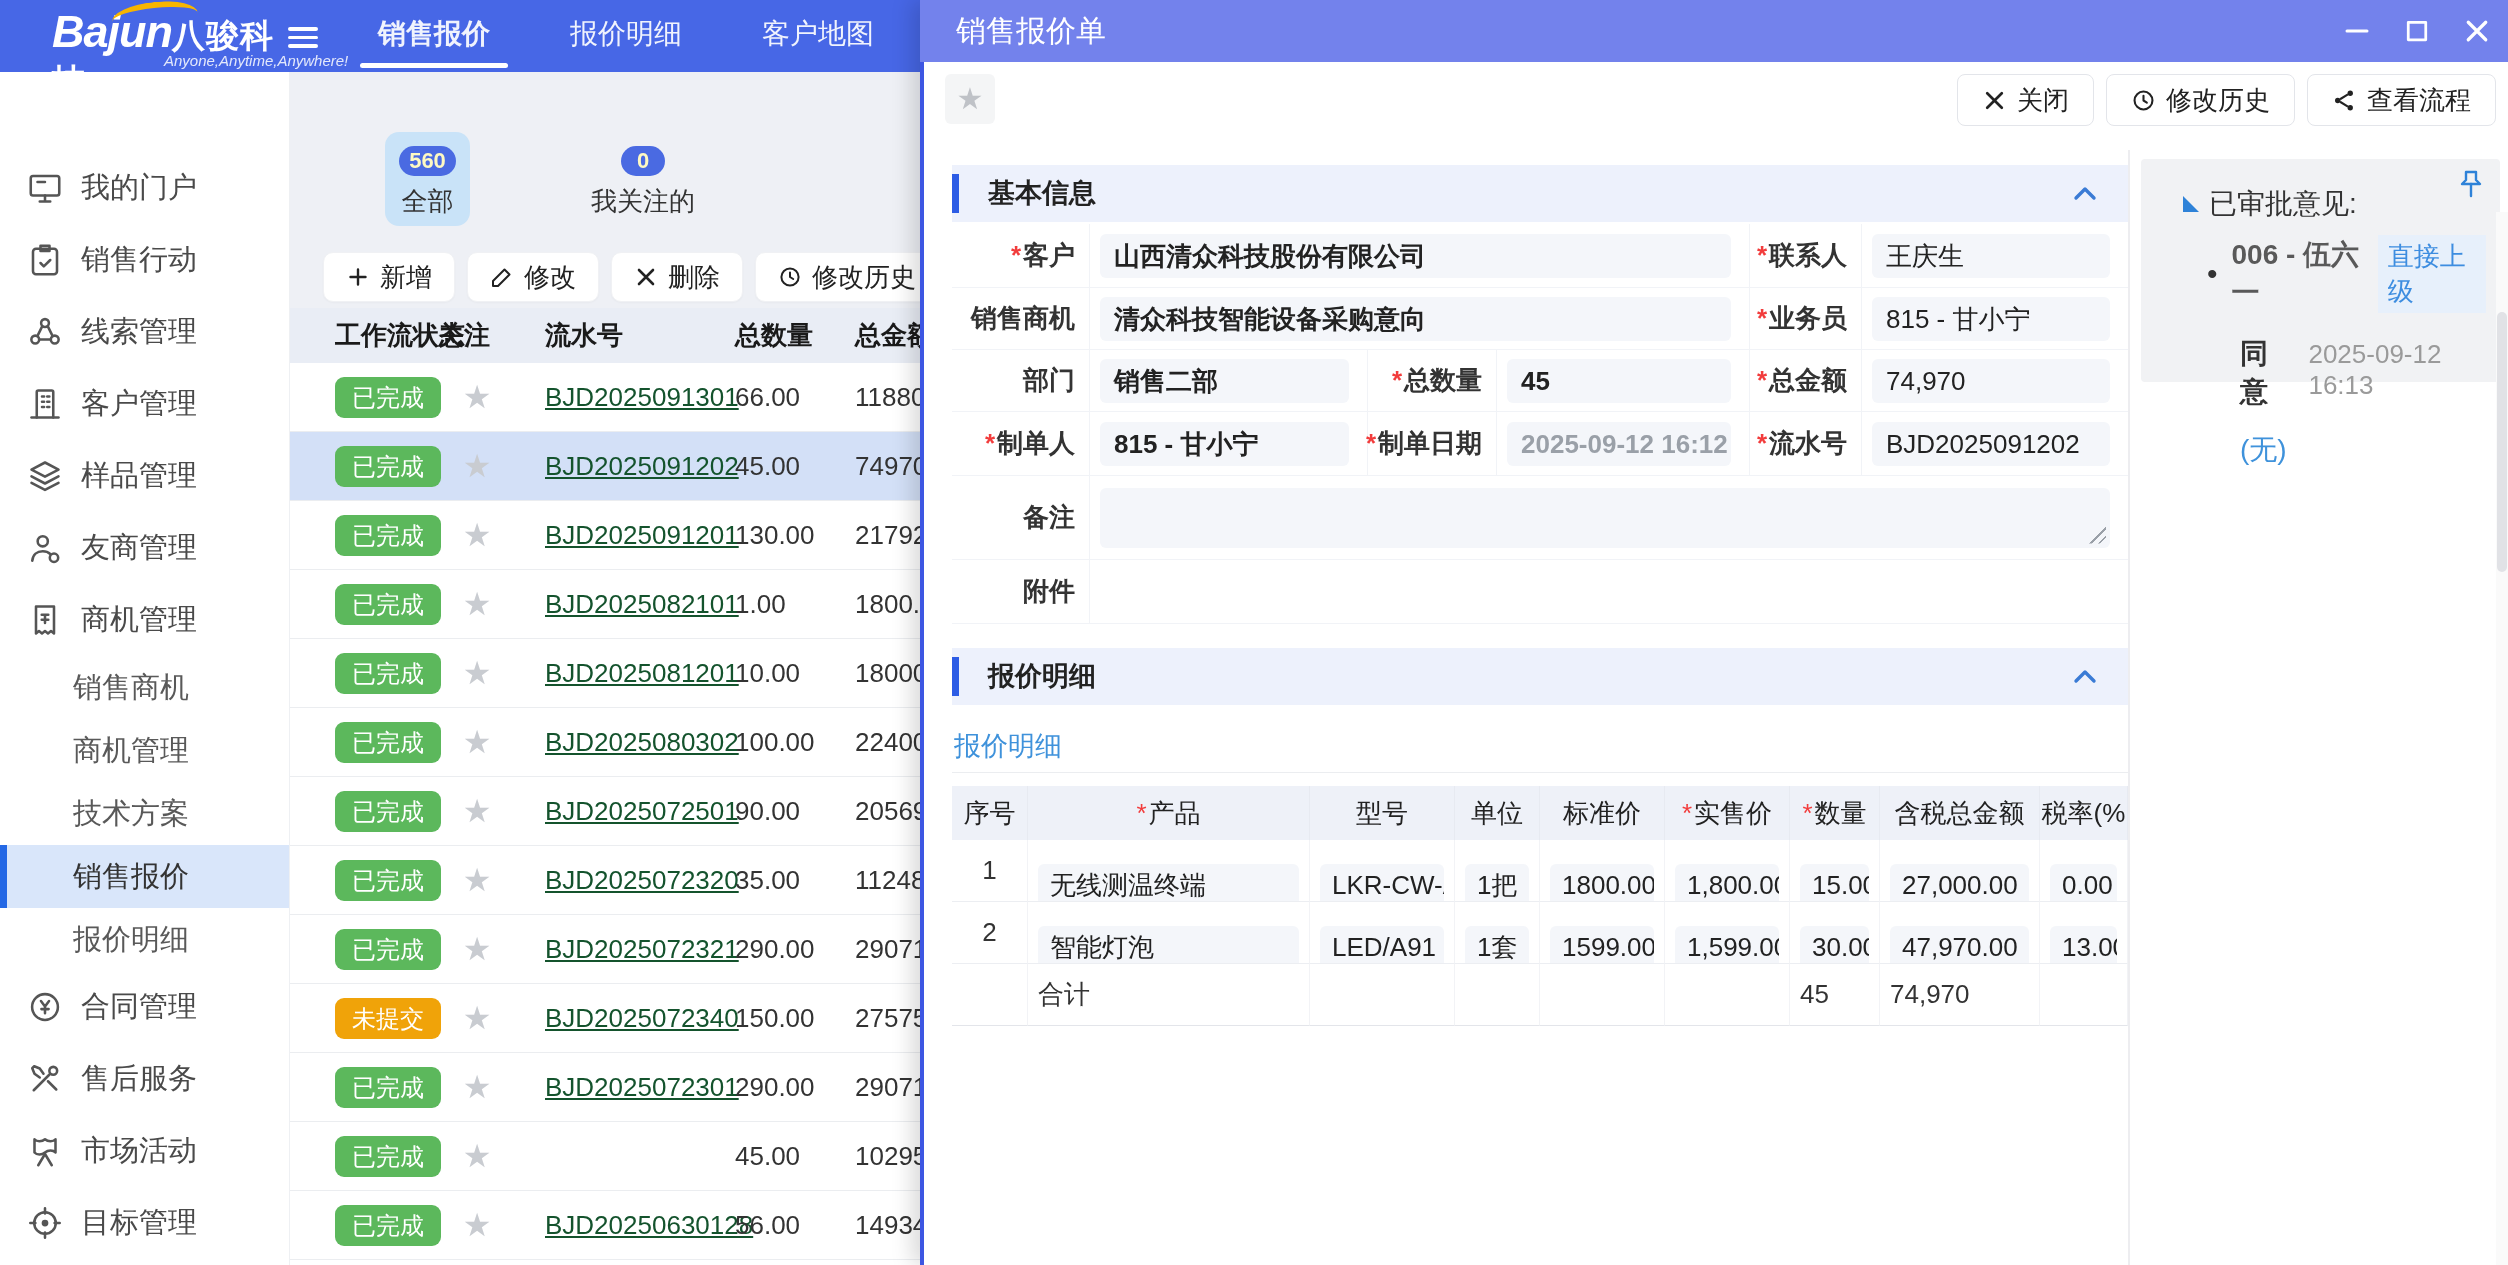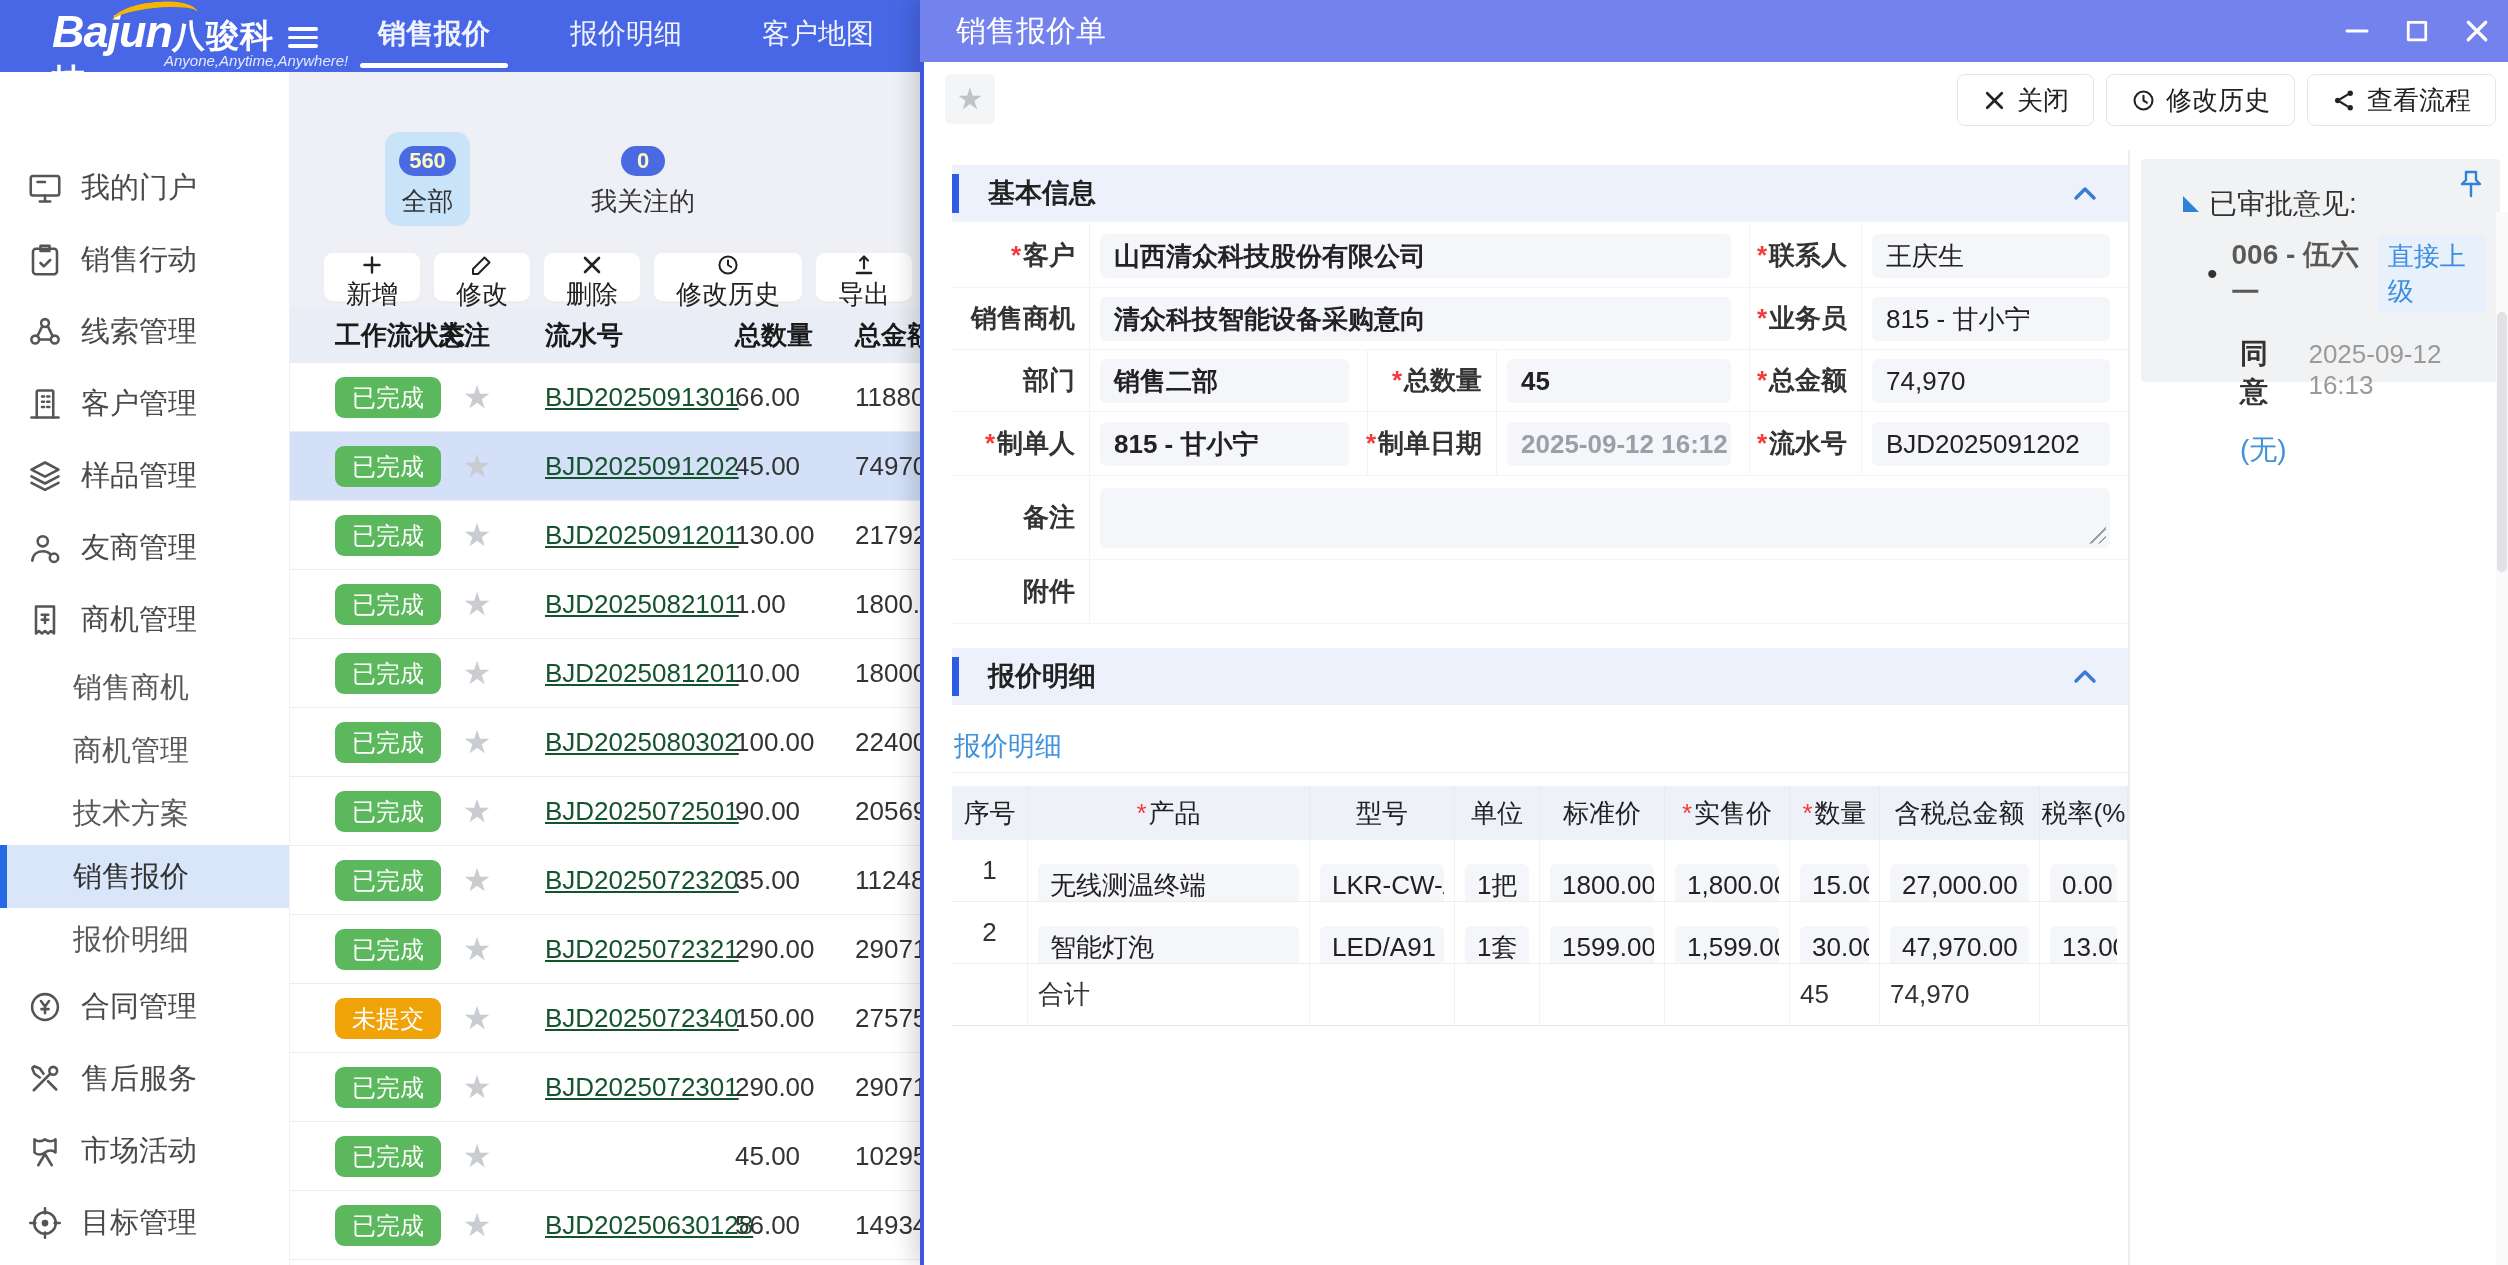--- a/index.html
+++ b/index.html
@@ -30,21 +30,21 @@
   .side-sub.active { background:#d9e6fa; color:#333; }
   .side-sub.active::before { content:""; position:absolute; left:0; top:0; bottom:0; width:7px; background:#2468e5; }
 
   
   .main { position:absolute; left:290px; top:72px; right:0; bottom:0; background:#eef0f5; z-index:1; }
   .filter-card { position:absolute; top:60px; border-radius:14px; text-align:center; cursor:pointer; }
   .filter-card.sel { background:#c9e3f8; }
   .f-badge { display:inline-block; margin-top:14px; min-width:44px; height:30px; line-height:30px; padding:0 10px; border-radius:16px; background:#4a6ae2; color:#fef9c3; font-size:22px; font-weight:bold; }
   .f-label { margin-top:8px; font-size:26px; color:#333; }
   .toolbar { position:absolute; left:33px; top:180px; display:flex; gap:12px; }
-  .t-btn { height:50px; display:flex; align-items:center; gap:0; padding:0 22px; background:#fff; border:1px solid #f0f1f4; border-radius:10px; font-size:26px; color:#222; cursor:pointer; box-shadow:0 1px 2px rgba(0,0,0,.03);flex-direction:column; }
+  .t-btn { height:50px; display:flex; align-items:center; gap:10px; padding:0 22px; background:#fff; border:1px solid #f0f1f4; border-radius:10px; font-size:26px; color:#222; cursor:pointer; box-shadow:0 1px 2px rgba(0,0,0,.03); }
   .t-btn svg { width:24px; height:24px; }
   .list-table { position:absolute; left:0; right:0; top:236px; bottom:0; }
   .lt-head { position:relative; height:55px; background:#e9edf5; font-weight:bold; color:#1a1a1a; font-size:26px; }
   .lt-head span { position:absolute; top:0; line-height:55px; }
   .lt-rows { position:absolute; left:0; right:0; top:55px; bottom:0; overflow:hidden; background:#fff; }
   .lt-row { position:relative; height:69px; background:#fff; border-bottom:1px solid #ebedf0; cursor:pointer; }
   .lt-row.sel { background:#d3e0f7; }
   .pill { position:absolute; left:45px; top:14px; height:41px; line-height:41px; padding:0 17px; border-radius:9px; color:#fff; font-size:24px; }
   .pill.green { background:#5cb85c; }
   .pill.orange { background:#f0a309; }

